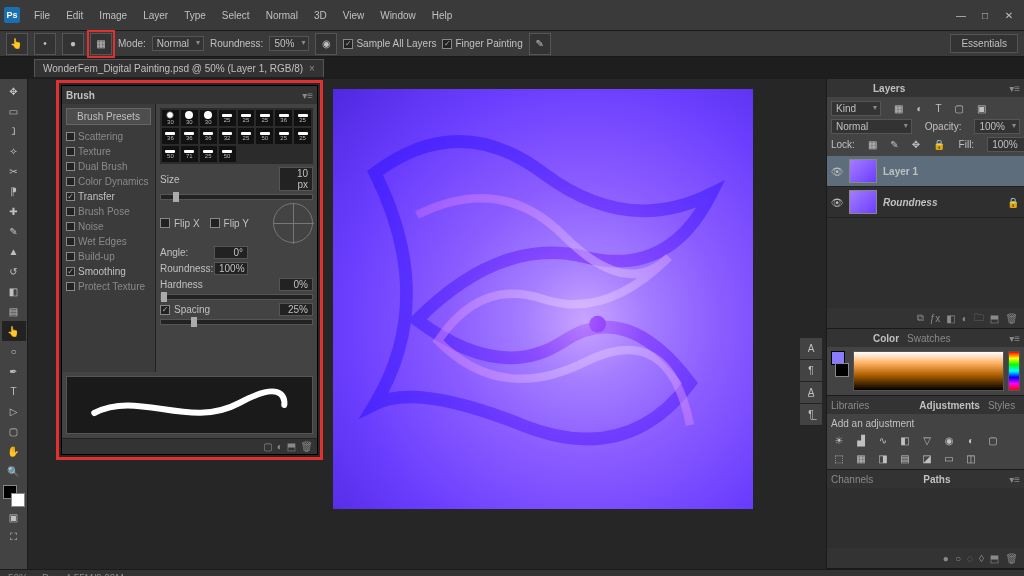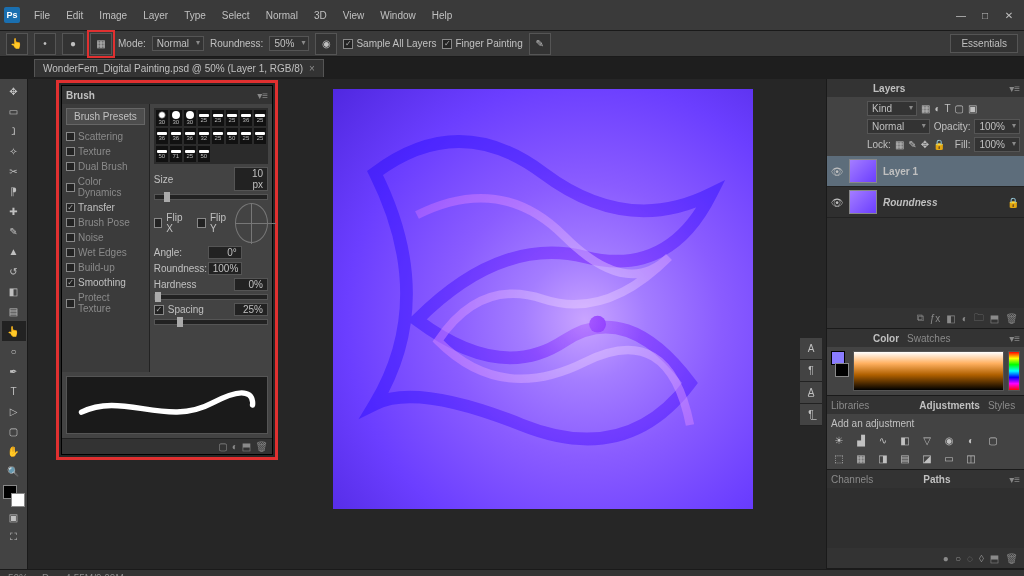--- a/index.html
+++ b/index.html
@@ -47,21 +47,21 @@
   .sw-fg{position:absolute;width:14px;height:14px;background:#000;border:1px solid #888;top:0;left:0;}
   .sw-bg{position:absolute;width:14px;height:14px;background:#fff;border:1px solid #888;bottom:0;right:0;}
   
   .canvaswrap{flex:1;background:var(--bg-canvas);position:relative;overflow:hidden;}
   .canvasimg{position:absolute;top:10px;left:305px;width:420px;height:420px;
     background:
       radial-gradient(circle at 60% 55%, #c9a4ff 0%, #a47dff 18%, #8a5cff 40%, #6b3eff 70%, #5028e0 100%);
   }
   .canvasimg svg{position:absolute;inset:0;width:100%;height:100%;mix-blend-mode:overlay;opacity:.9;}
   
-  .brushpanel{position:absolute;top:6px;left:33px;width:212px;height:370px;outline:3px solid #e03030;outline-offset:2px;}
+  .brushpanel{position:absolute;top:6px;left:33px;width:257px;height:370px;outline:3px solid #e03030;outline-offset:2px;}
   .bp-inner{background:var(--bg-panel);border:1px solid #000;height:100%;display:flex;flex-direction:column;}
   .bp-tabrow{height:18px;background:var(--bg-panel-dark);display:flex;align-items:center;padding:0 4px;justify-content:space-between;}
   .bp-tab{color:var(--text);font-weight:bold;}
   .bp-body{flex:1;display:flex;}
   .bp-left{width:94px;background:#3b3b3b;border-right:1px solid #222;display:flex;flex-direction:column;}
   .bp-presetbtn{background:#4d4d4d;border:1px solid #666;margin:4px;padding:2px 4px;text-align:center;color:var(--text);}
   .bp-item{display:flex;align-items:center;gap:3px;padding:2px 4px;color:var(--text-dim);}
   .bp-item.on{color:var(--text);}
   .bp-item.sel{background:var(--hilite);color:#fff;}
   .bp-item .chk{width:9px;height:9px;}
@@ -83,21 +83,21 @@
   .preview svg{width:90%;height:40px;}
   .bp-foot{height:16px;background:var(--bg-panel-dark);display:flex;align-items:center;justify-content:flex-end;padding:0 4px;gap:4px;border-top:1px solid #222;color:var(--text-dim);}
   
   .rpanels{width:198px;background:var(--bg-panel);display:flex;flex-direction:column;border-left:1px solid var(--border);}
   .panel{border-bottom:1px solid #1a1a1a;}
   .panel-tabs{height:18px;background:var(--bg-panel-dark);display:flex;align-items:center;padding:0 4px;gap:8px;}
   .ptab{color:var(--text-dim);}
   .ptab.active{color:var(--text);font-weight:bold;margin-left:42px;}
   
   .layer-controls{padding:4px;display:flex;flex-direction:column;gap:3px;}
-  .lc-row{display:flex;align-items:center;gap:4px;margin-left:36px;}
+  .lc-row{display:flex;align-items:center;gap:13px;}
   .layerlist{background:#2f2f2f;}
   .layer{display:flex;align-items:center;gap:6px;padding:3px 4px;border-bottom:1px solid #222;}
   .layer.sel{background:var(--hilite);}
   .eye{width:12px;height:12px;display:flex;align-items:center;justify-content:center;color:var(--text);}
   .thumb-l{width:28px;height:24px;background:linear-gradient(135deg,#a47dff,#6b3eff);border:1px solid #888;}
   .layername{color:var(--text);font-weight:bold;}
   .layername.italic{font-style:italic;}
   .layer-foot{height:20px;background:var(--bg-panel-dark);display:flex;align-items:center;justify-content:flex-end;gap:6px;padding:0 6px;color:var(--text-dim);}
   
   .sideicons{position:absolute;right:202px;top:68px;width:22px;background:var(--bg-panel);display:flex;flex-direction:column;}

